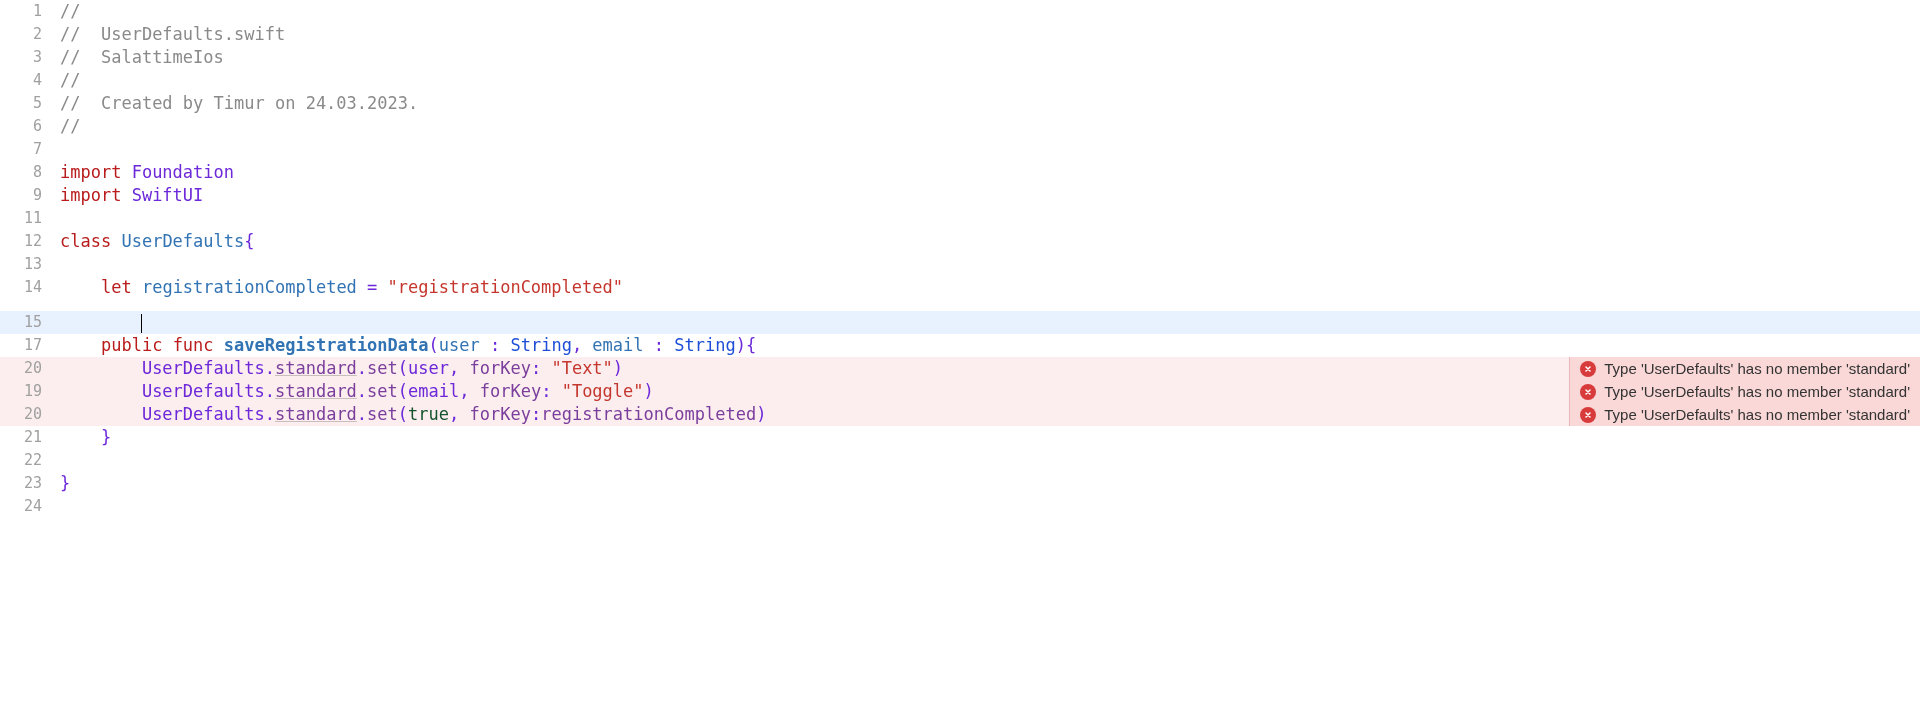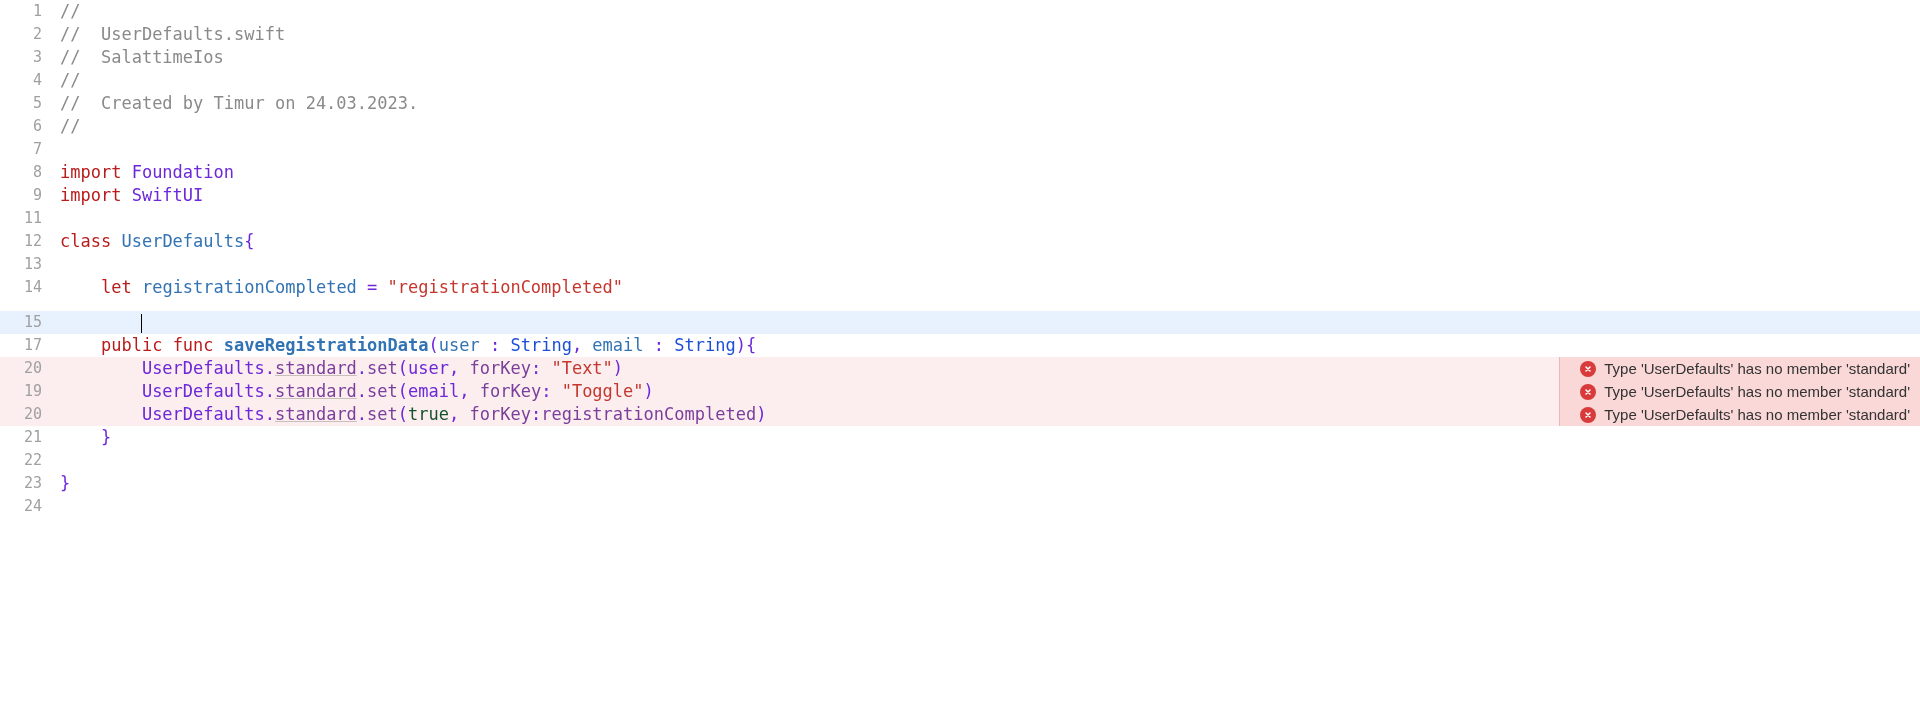--- a/index.html
+++ b/index.html
@@ -61,21 +61,21 @@
     .plain { color: #6d28d9; }
     .error-panel {
       position: absolute;
       right: 0;
       top: 0;
       bottom: 0;
       background: #f9d8d7;
       border-left: 1px solid #e8b8b8;
       display: flex;
       align-items: center;
-      padding-left: 20px;
+      padding-left: 10px;
       padding-right: 10px;
       gap: 8px;
       font-family: -apple-system, "SF Pro Text", "Helvetica Neue", sans-serif;
       font-size: 15px;
       color: #333;
     }
     .error-icon {
       width: 16px;
       height: 16px;
       border-radius: 50%;

